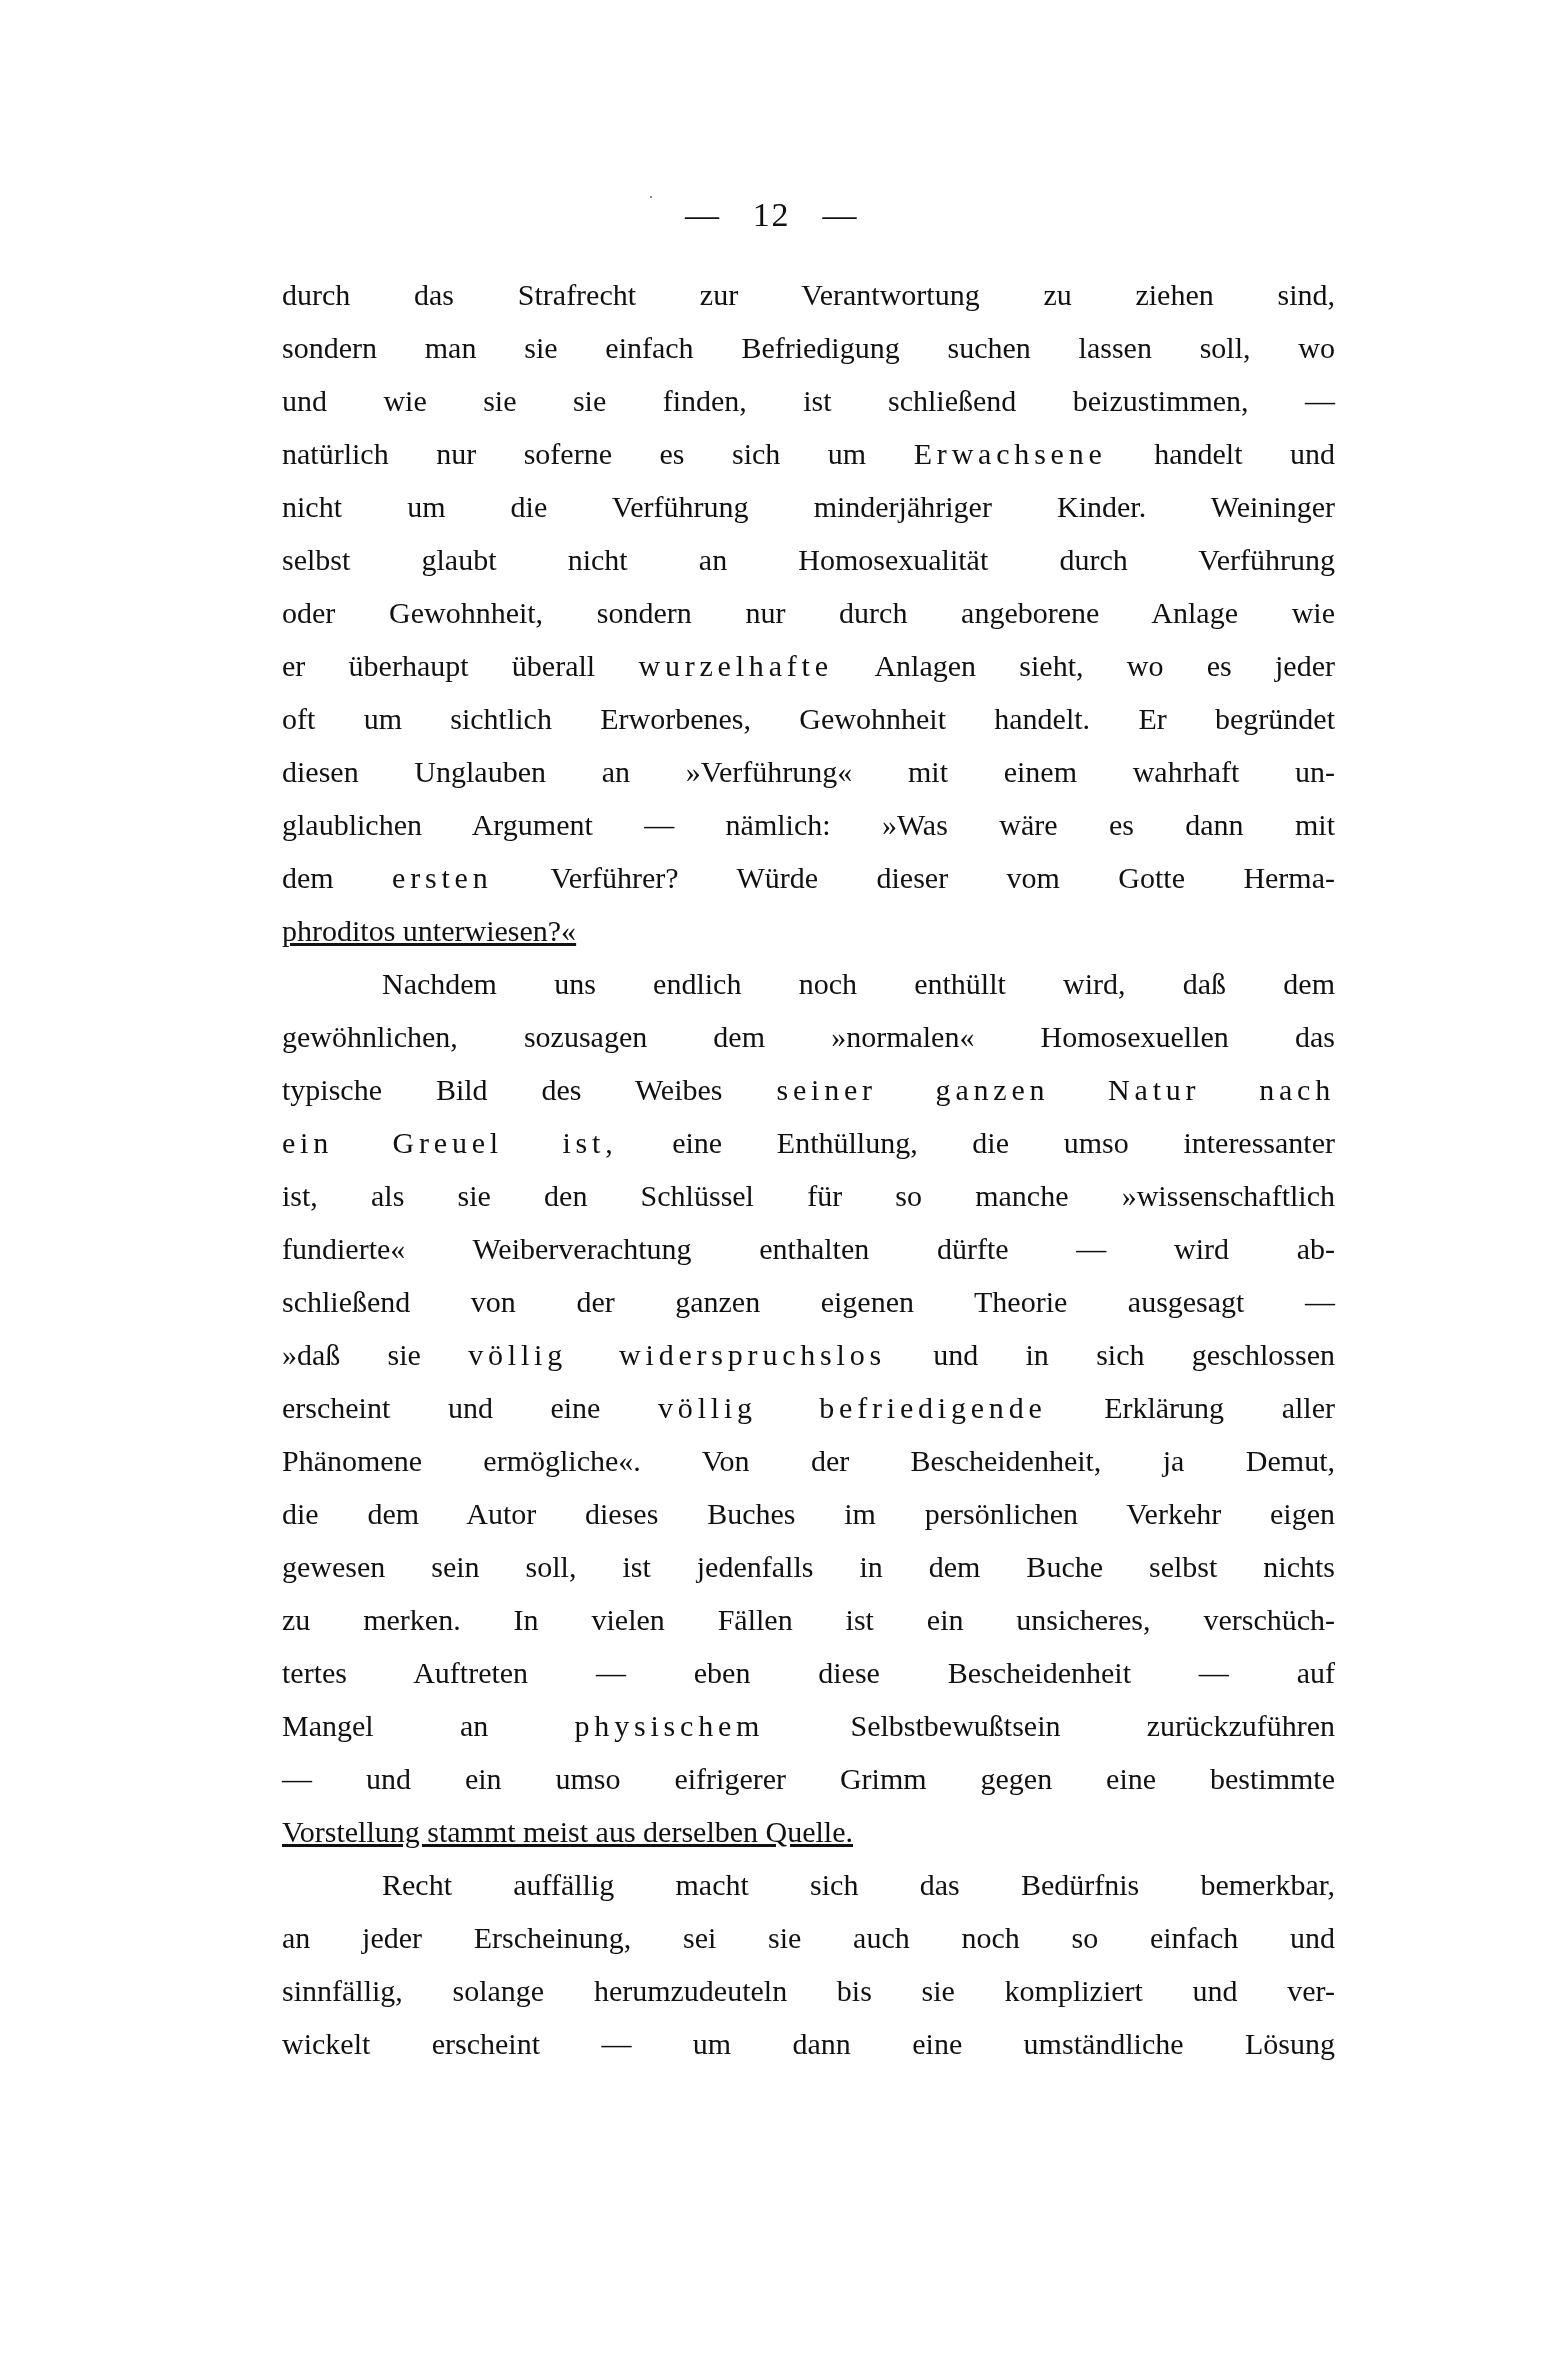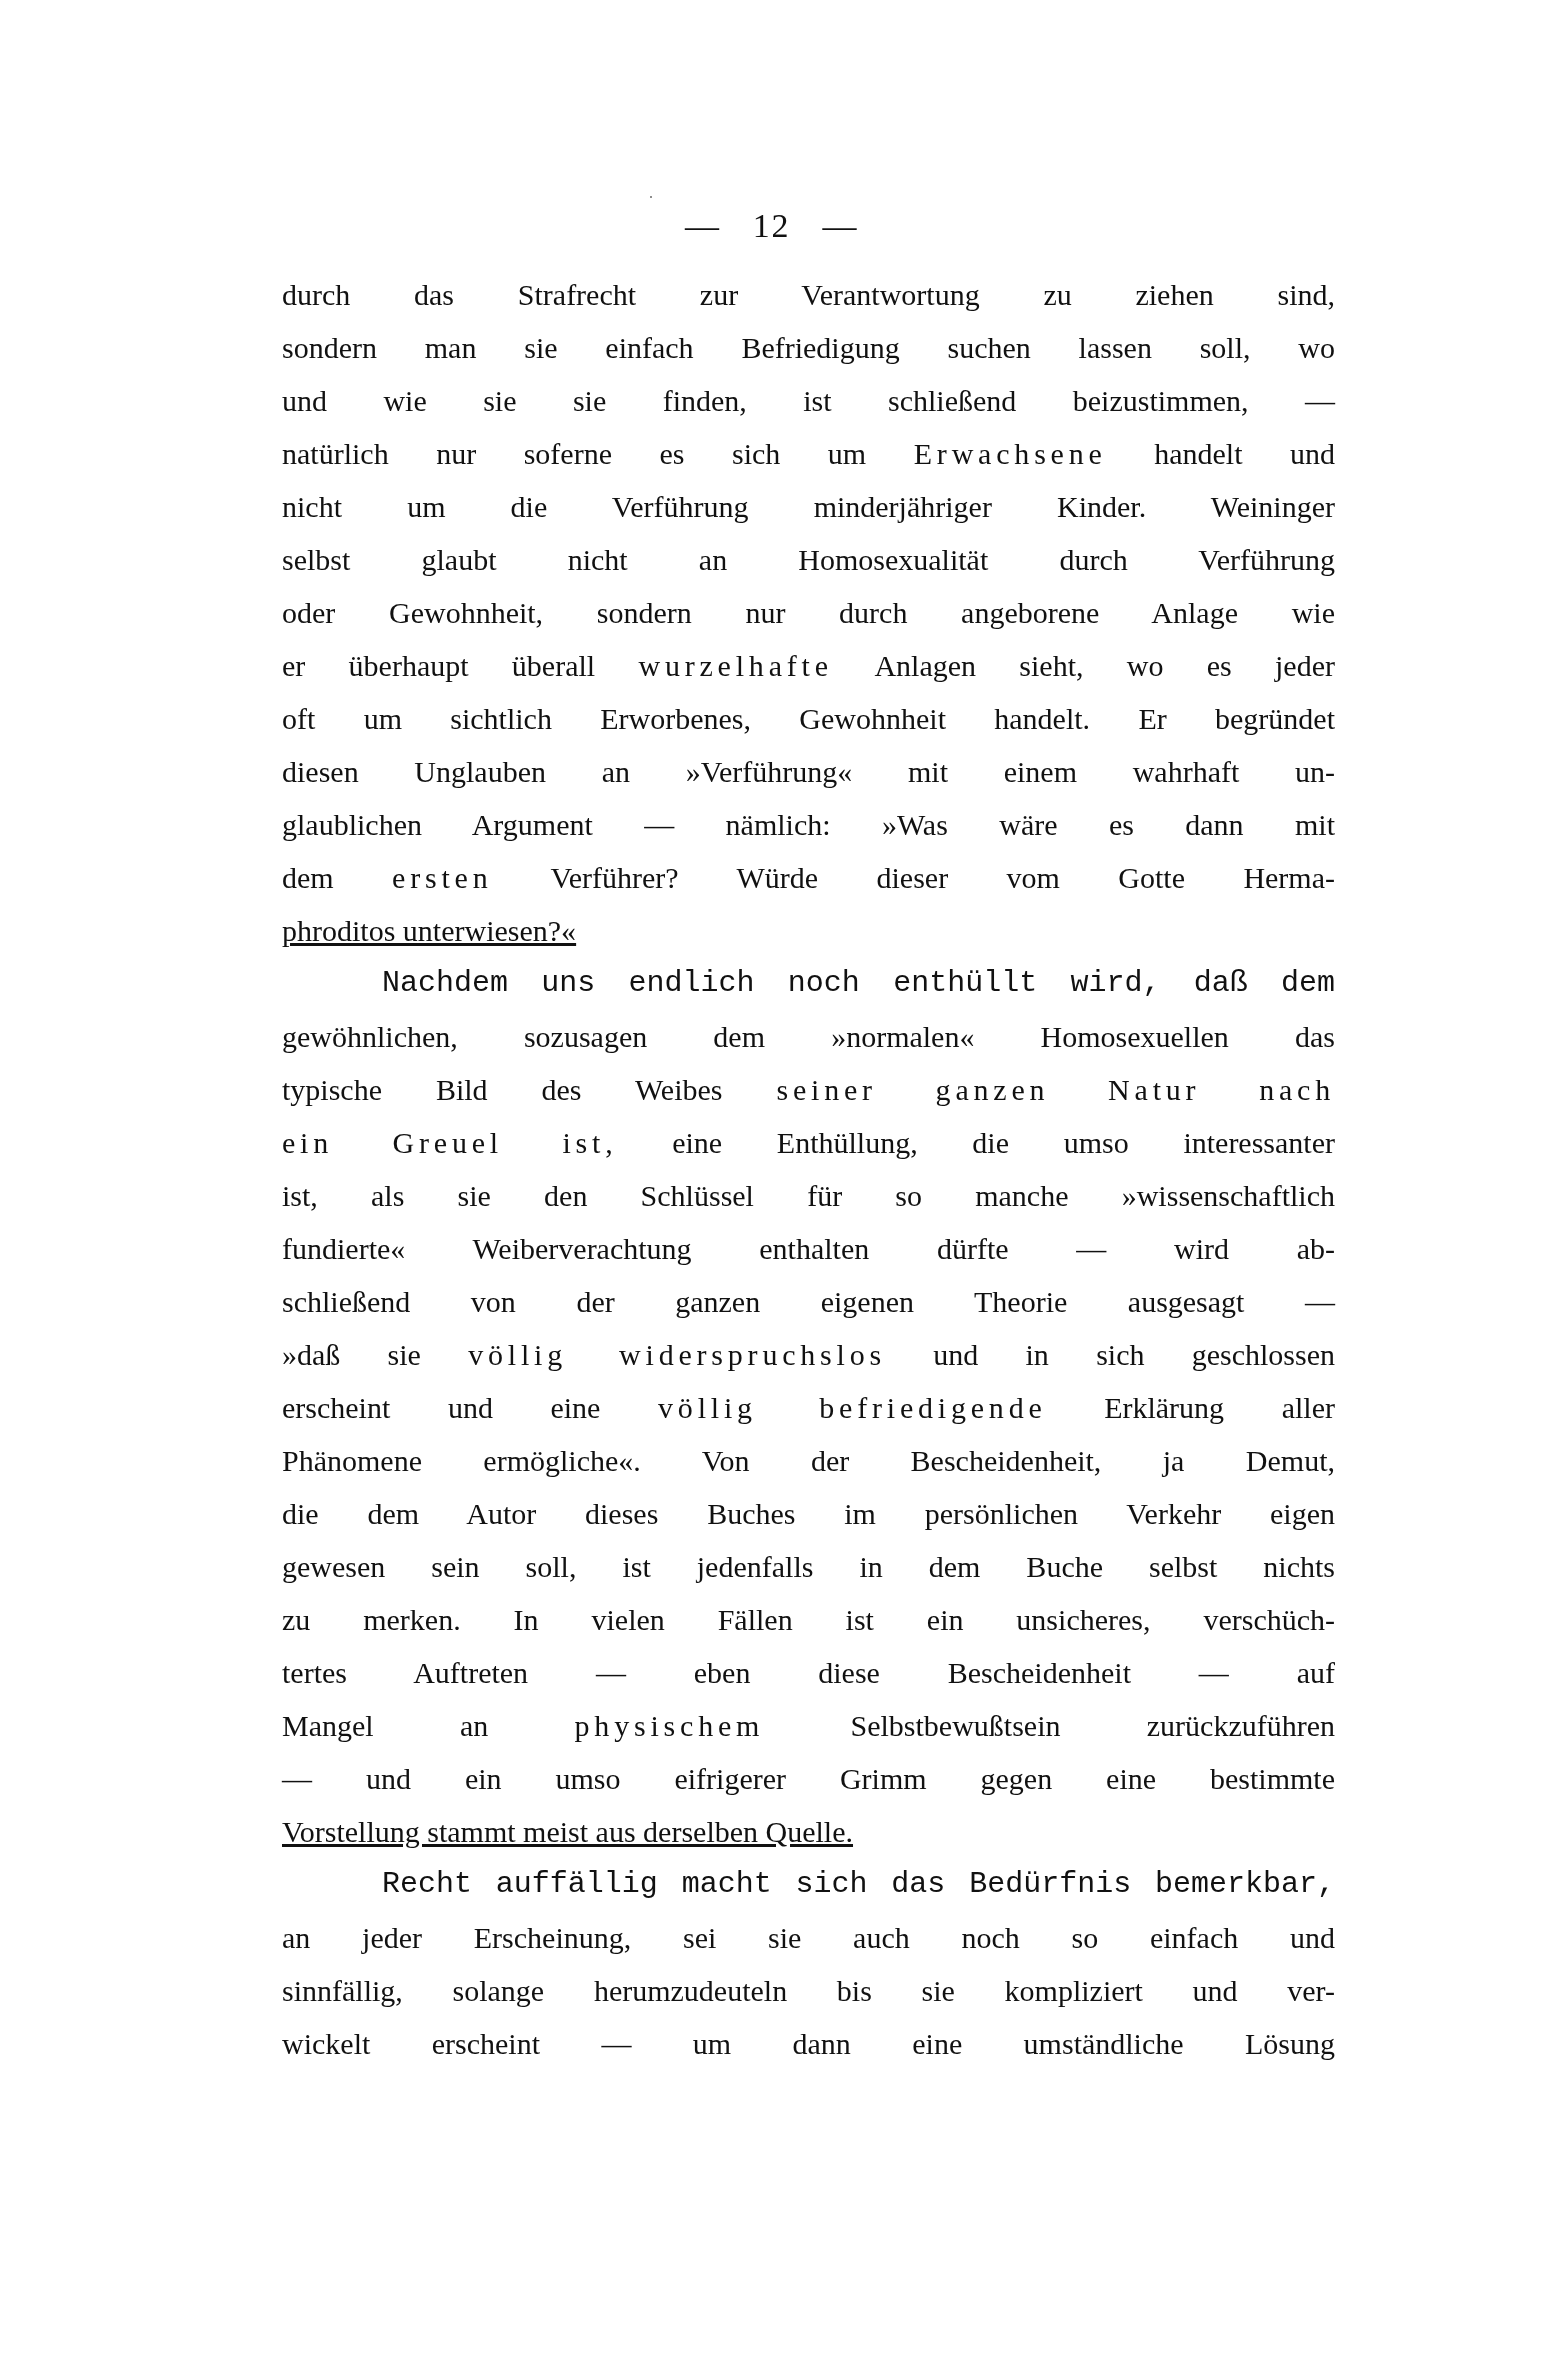--- a/index.html
+++ b/index.html
@@ -1,32 +1,32 @@
 <!DOCTYPE html>
 <html style="font-size:13.5px"><head>
 <meta charset="utf-8">
 <style>
   html, body { margin: 0; padding: 0; background: #ffffff; }
   body { width: 1543px; height: 2377px; position: relative; overflow: hidden; color: #111; }
   .page-number {
     position: absolute; top: 196px; left: 0; width: 1543px; text-align: center;
-    font-family: "Liberation Serif", serif; font-size: 34px; letter-spacing: 1.7px; margin-top: 11px;
+    font-family: "Liberation Serif", serif; font-size: 34px; letter-spacing: 1.7px;
   }
   .page-number .dash { display: inline-block; margin: 0 22px; }
   .speck { position: absolute; width: 1.7px; height: 1.7px; background: #777; border-radius: 0.8px; }
   .body-text {
     position: absolute; left: 282px; top: 268px; width: 1053px;
     font-family: "Liberation Serif", serif; font-size: 30px;
   }
   .line {
     height: 53px; line-height: 53px; white-space: nowrap;
     text-align: justify; text-align-last: justify; transform-origin: left center;
   }
   .line.last { text-align-last: left; text-decoration: underline; }
-  .line.indent { padding-left: 100px; font-family: Liberation Mono, monospace; }
+  .line.indent { padding-left: 100px; }
   .spaced { letter-spacing: 0.16em; }
 </style>
 </head>
 <body>
 
 <div class="page-number">
   <span class="dash">—</span>
   <span>12</span>
   <span class="dash">—</span>
 </div>

